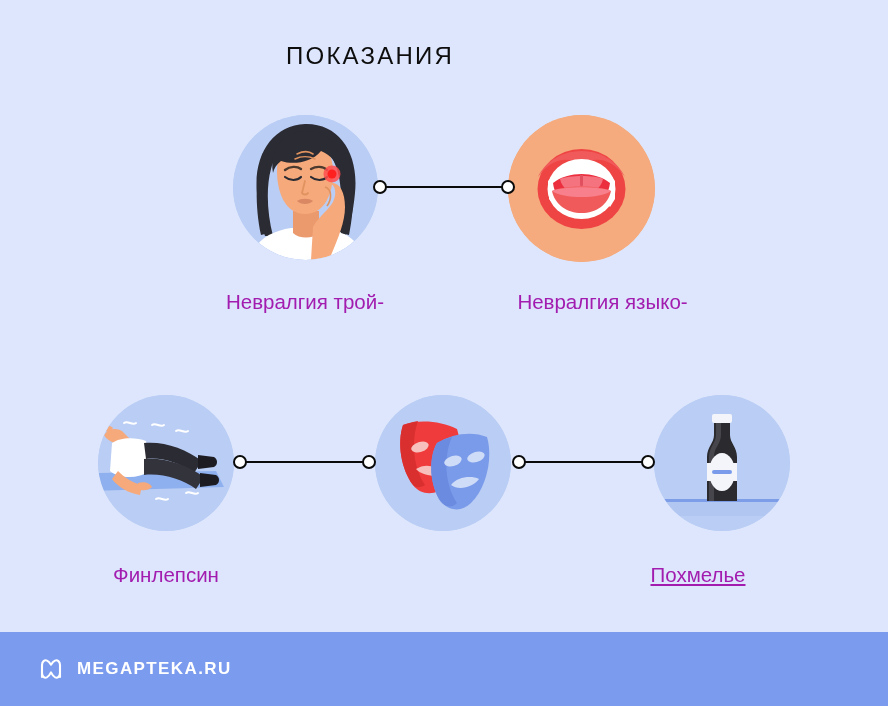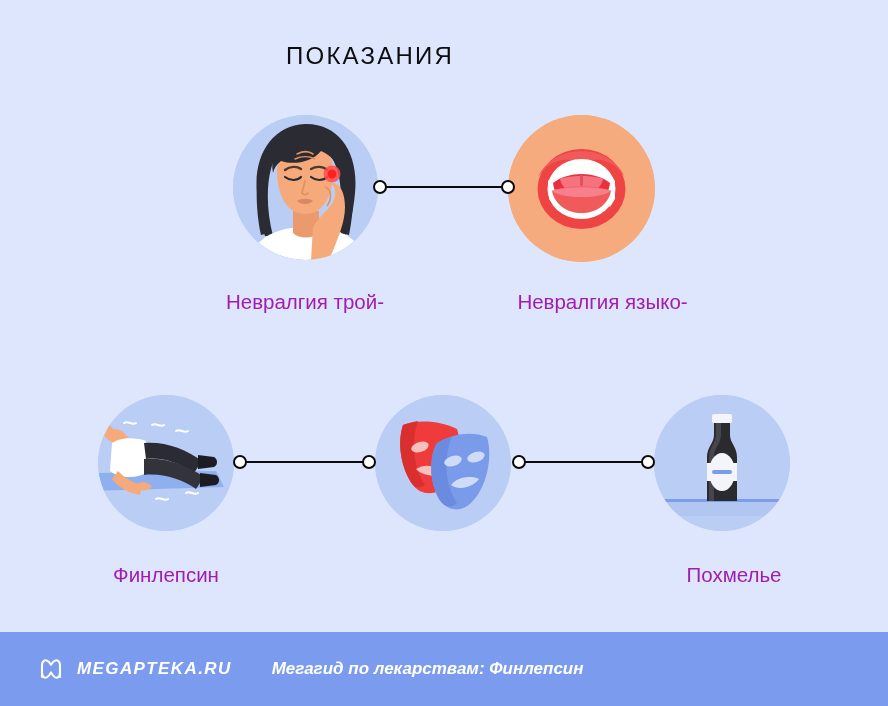--- a/index.html
+++ b/index.html
@@ -84,21 +84,20 @@
   
   .footer {
     position: absolute;
     left: 0;
     bottom: 0;
     width: 888px;
     height: 74px;
     background: #7b9bee;
     display: flex;
     align-items: center;
-    font-style: italic;
   }
   .footer .logo-mark {
     margin-left: 38px;
     width: 26px;
     height: 26px;
     flex: 0 0 auto;
   }
   .footer .brand {
     margin-left: 13px;
     font-size: 17px;
@@ -293,21 +292,21 @@
 
           <rect x="58" y="19" width="20" height="9" rx="2" fill="#f3f5fb"></rect>
 
           <rect x="53" y="68" width="30" height="18" fill="#f3f5fb"></rect>
           <ellipse cx="68" cy="77" rx="13" ry="19" fill="#f3f5fb"></ellipse>
           <rect x="58" y="75" width="20" height="4" rx="2" fill="#7a9bea"></rect>
         </g>
       </svg>
     </div>
   </div>
-  <div class="label" style="left:634px; top:561px; width:200px;">
+  <div class="label" style="left:598px; top:561px; width:200px;text-decoration:underline;">
     <div>Похмелье</div>
   </div>
 
   <div class="connector" style="left:234px; top:455px; width:141px;">
     <div class="bar"></div>
     <div class="dot left"></div>
     <div class="dot right"></div>
   </div>
   <div class="connector" style="left:513px; top:455px; width:141px;">
     <div class="bar"></div>
@@ -316,16 +315,15 @@
   </div>
 
   <div class="footer">
     <div class="logo-mark">
       <svg viewBox="0 0 26 26" width="26" height="26" aria-hidden="true">
         <path d="M4 21 L4 9 C4 5.4 6.6 3.6 9 4.6 C10.6 5.3 11.8 6.8 13 8.7 C14.2 6.8 15.4 5.3 17 4.6 C19.4 3.6 22 5.4 22 9 L22 21" fill="none" stroke="#ffffff" stroke-width="2.1" stroke-linecap="round" stroke-linejoin="round"></path>
         <path d="M4 17 C4 20.5 6.4 22.4 8.8 21.4 C10.6 20.6 11.9 18.6 13 16.4 C14.1 18.6 15.4 20.6 17.2 21.4 C19.6 22.4 22 20.5 22 17" fill="none" stroke="#ffffff" stroke-width="2.1" stroke-linecap="round" stroke-linejoin="round"></path>
       </svg>
     </div>
     <div class="brand">MEGAPTEKA.RU</div>
-    <div class="tagline">Мегагид по лекарствам: Финлепсин</div>
   </div>
 
 </div>
 
 </body></html>

